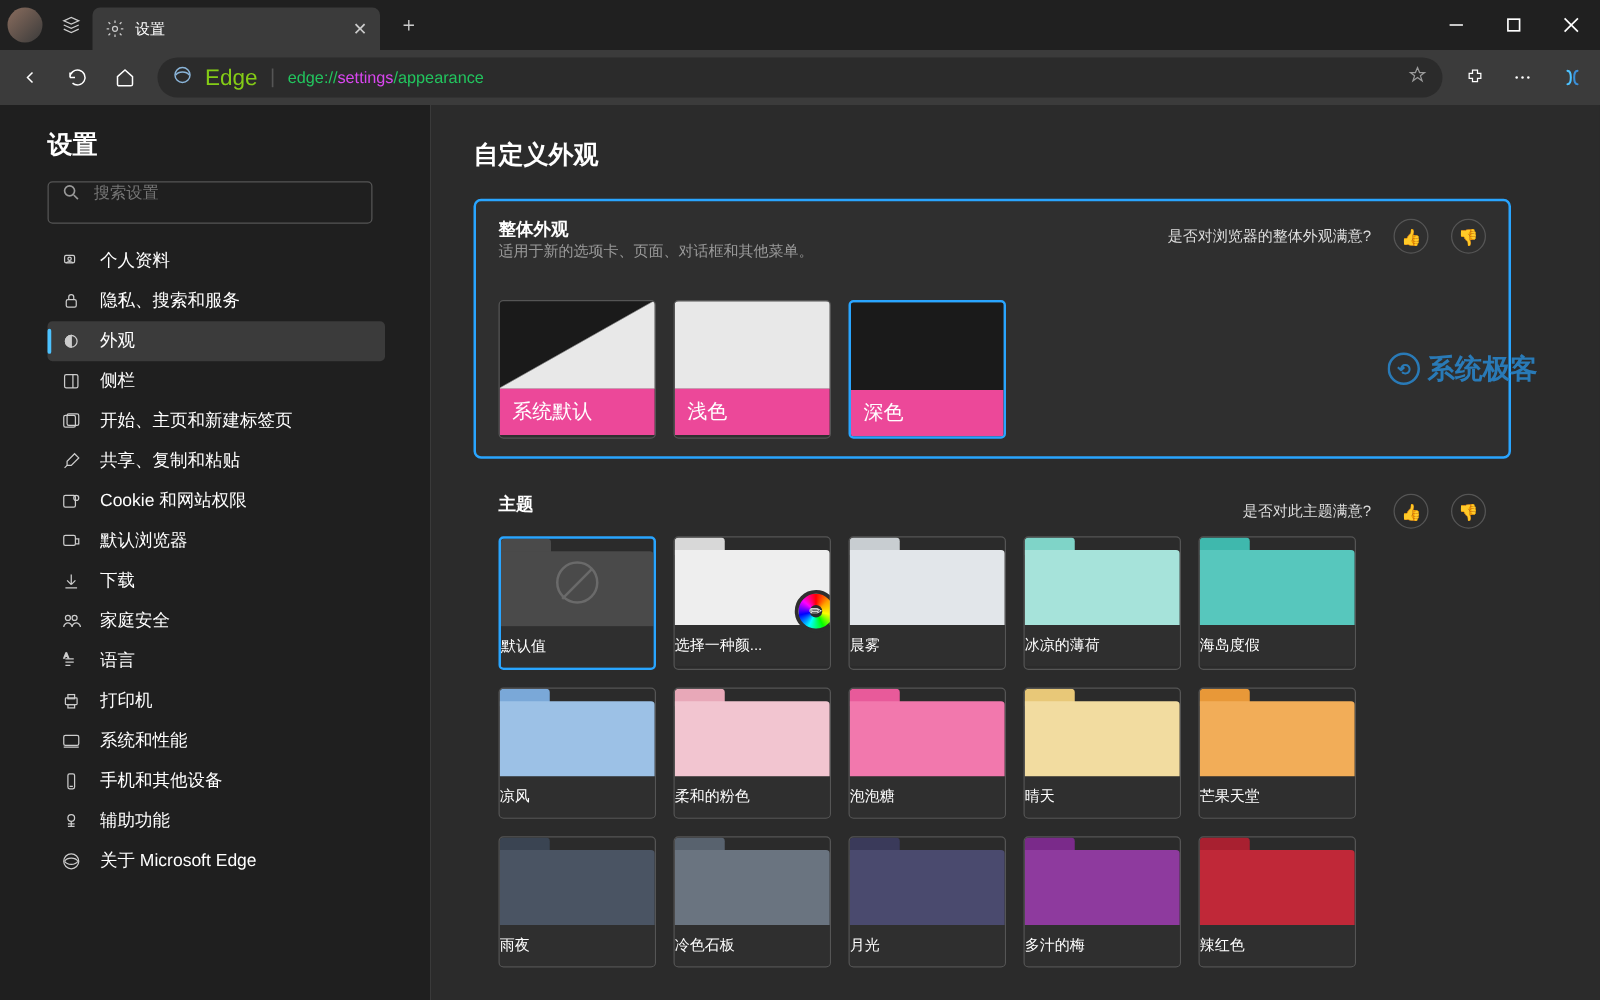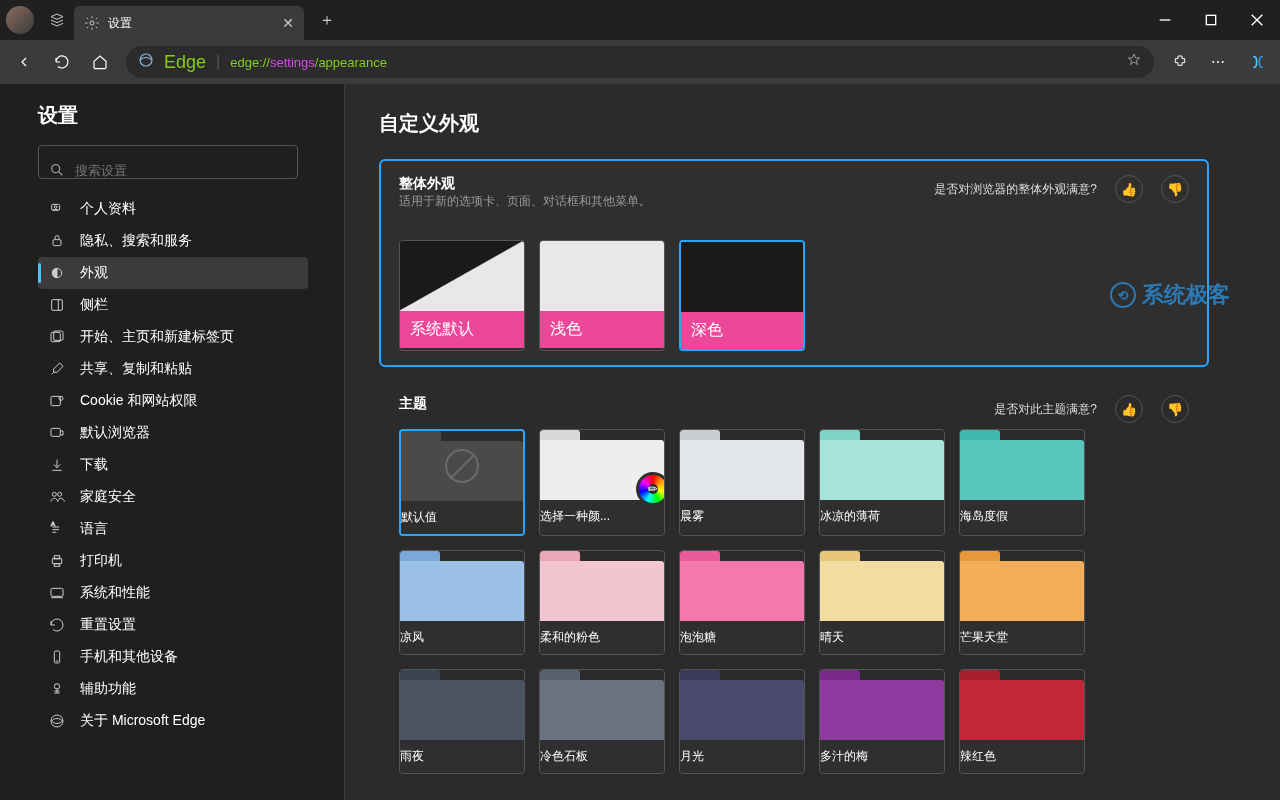--- a/index.html
+++ b/index.html
@@ -11,27 +11,27 @@
 .tab-icon{width:16px;height:16px;display:flex;align-items:center;justify-content:center}
 .tab-title{font-size:12px;color:#fff;flex:1}
 .tab-close{color:#ccc;font-size:14px}
 .newtab{width:34px;height:34px;display:flex;align-items:center;justify-content:center;color:#ccc;margin-left:6px}
 .winctl{display:flex;margin-left:auto}
 .winbtn{width:46px;height:40px;display:flex;align-items:center;justify-content:center;color:#fff}
 .toolbar{height:44px;background:#3b3b3b;display:flex;align-items:center;padding:0 6px;gap:2px}
 .tbtn{width:36px;height:36px;display:flex;align-items:center;justify-content:center;color:#fff;border-radius:4px}
 .urlbar{flex:1;height:32px;background:#2b2b2b;border-radius:16px;display:flex;align-items:center;padding:0 12px;gap:10px;margin:0 6px}
 .urlbar .site{color:#84cc16;font-size:18px}
-.urlbar .path{color:#84cc16;font-size:13px}
+.urlbar .path{color:#22c55e;font-size:13px}
 .urlbar .pathb{color:#d946ef;font-size:13px}
 .copilot{width:32px;height:32px;border-radius:50%;display:flex;align-items:center;justify-content:center;margin-left:4px}
 .main{display:flex;height:716px}
 .sidebar{width:345px;background:#1f1f1f;padding:18px 24px 18px 38px;border-right:1px solid #3a3a3a}
 .sb-title{font-size:20px;font-weight:600;margin-bottom:16px}
-.search{height:34px;border:1px solid #555;border-radius:4px;display:flex;align-items:flex-end;padding:0 10px;gap:10px;margin-bottom:14px;width:260px}
+.search{height:34px;border:1px solid #555;border-radius:4px;display:flex;align-items:flex-start;padding:0 10px;gap:10px;margin-bottom:14px;width:260px}
 .search input{background:transparent;border:none;outline:none;color:#fff;font-size:13px;flex:1}
 .sb-item{height:32px;display:flex;align-items:center;gap:14px;padding:0 10px;font-size:14px;color:#fff;border-radius:4px;cursor:pointer;width:270px}
 .sb-item.active{background:#3b3b3b;position:relative}
 .sb-item.active::before{content:"";position:absolute;left:0;top:6px;bottom:6px;width:3px;background:#4cc2ff;border-radius:2px}
 .sb-icon{width:18px;height:18px;display:flex;align-items:center;justify-content:center;color:#ccc}
 .content{flex:1;background:#2b2b2b;overflow-y:auto;padding:26px 34px}
 .page-title{font-size:20px;font-weight:600;margin-bottom:22px}
 .section{border:2px solid transparent;border-radius:6px;padding:14px 18px;margin-bottom:12px;position:relative}
 .section.hl{border-color:#29a5ff;background:#2f2f2f}
 .sec-title{font-size:14px;font-weight:600}
@@ -284,28 +284,20 @@
             <svg viewBox="0 0 24 24" fill="none" stroke="currentColor" stroke-width="1.5">
               <rect x="3" y="5" width="18" height="12" rx="2"></rect>
               <line x1="3" y1="19" x2="21" y2="19"></line>
             </svg>
           </span>
           <span>系统和性能</span>
         </div>
         <div class="sb-item">
           <span class="sb-icon">
             <svg viewBox="0 0 24 24" fill="none" stroke="currentColor" stroke-width="1.5">
-              <path d="M3 12a9 9 0 1 1 3 6.7M3 12V6m0 6h6"></path>
-            </svg>
-          </span>
-          <span>重置设置</span>
-        </div>
-        <div class="sb-item">
-          <span class="sb-icon">
-            <svg viewBox="0 0 24 24" fill="none" stroke="currentColor" stroke-width="1.5">
               <rect x="8" y="3" width="8" height="18" rx="2"></rect>
               <line x1="10" y1="18" x2="14" y2="18"></line>
             </svg>
           </span>
           <span>手机和其他设备</span>
         </div>
         <div class="sb-item">
           <span class="sb-icon">
             <svg viewBox="0 0 24 24" fill="none" stroke="currentColor" stroke-width="1.5">
               <circle cx="12" cy="8" r="4"></circle>

